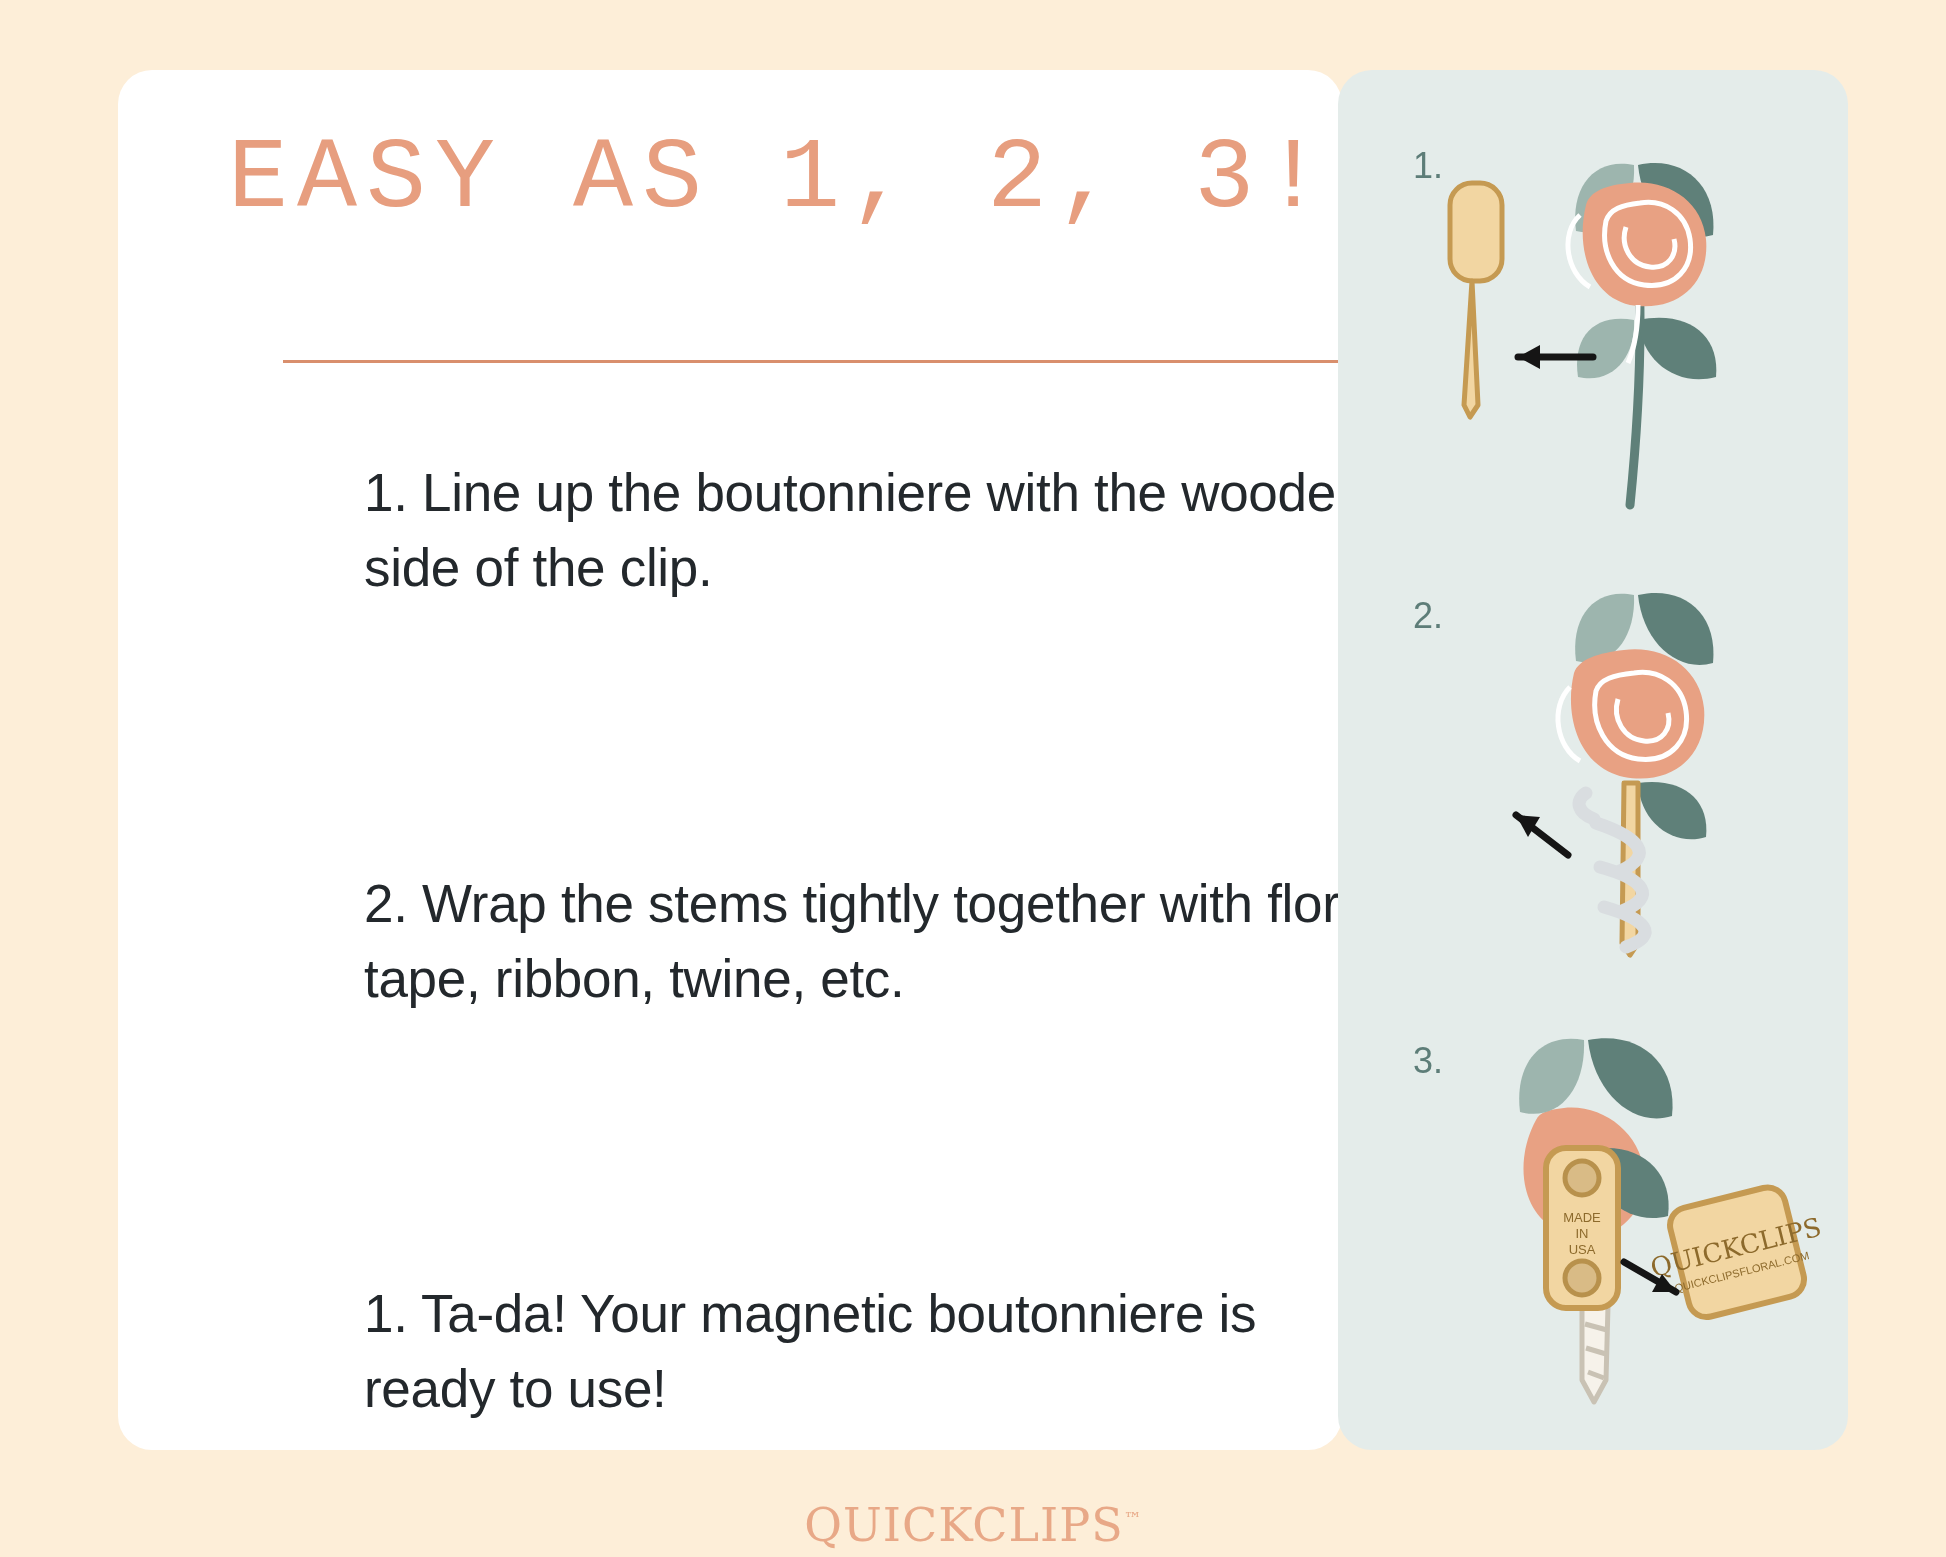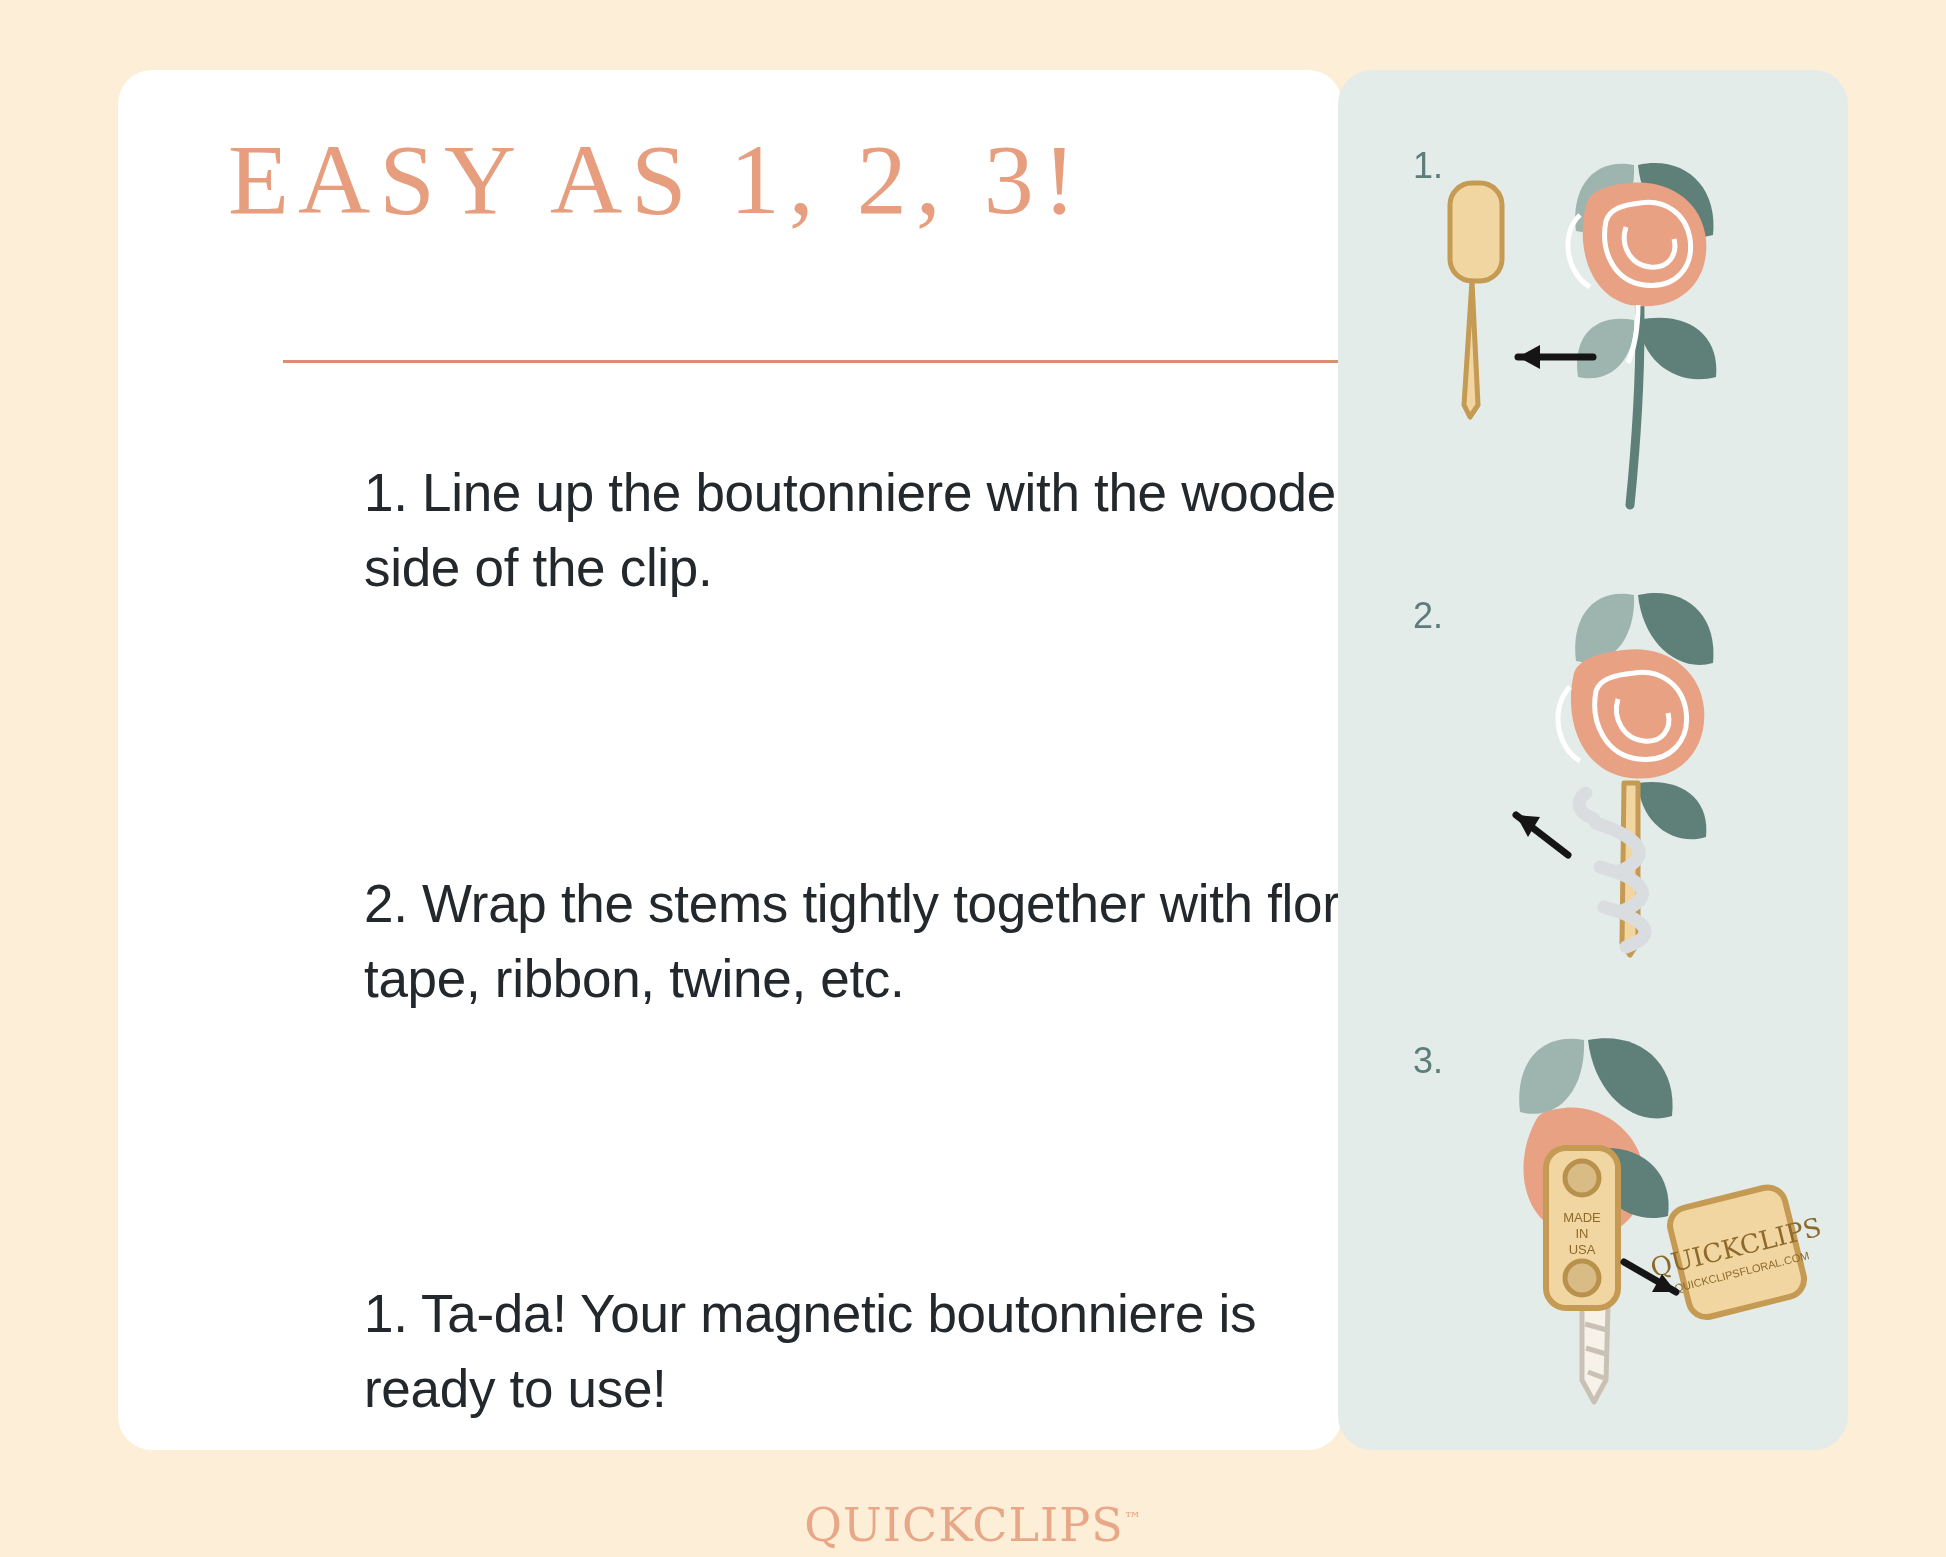--- a/index.html
+++ b/index.html
@@ -30,21 +30,21 @@
     background: #ffffff;
     border-radius: 34px;
   }
 
   .title {
     position: absolute;
     left: 110px;
     top: 55px;
     width: 1010px;
     color: #e79e7f;
-    font-family: Liberation Serif, serif;
+    font-family: Liberation Mono, monospace;
     font-size: 100px;
     font-weight: 400;
     letter-spacing: 9px;
     line-height: 1.1;
     white-space: nowrap;
   }
   .title-rule {
     position: absolute;
     left: 165px;
     top: 290px;

